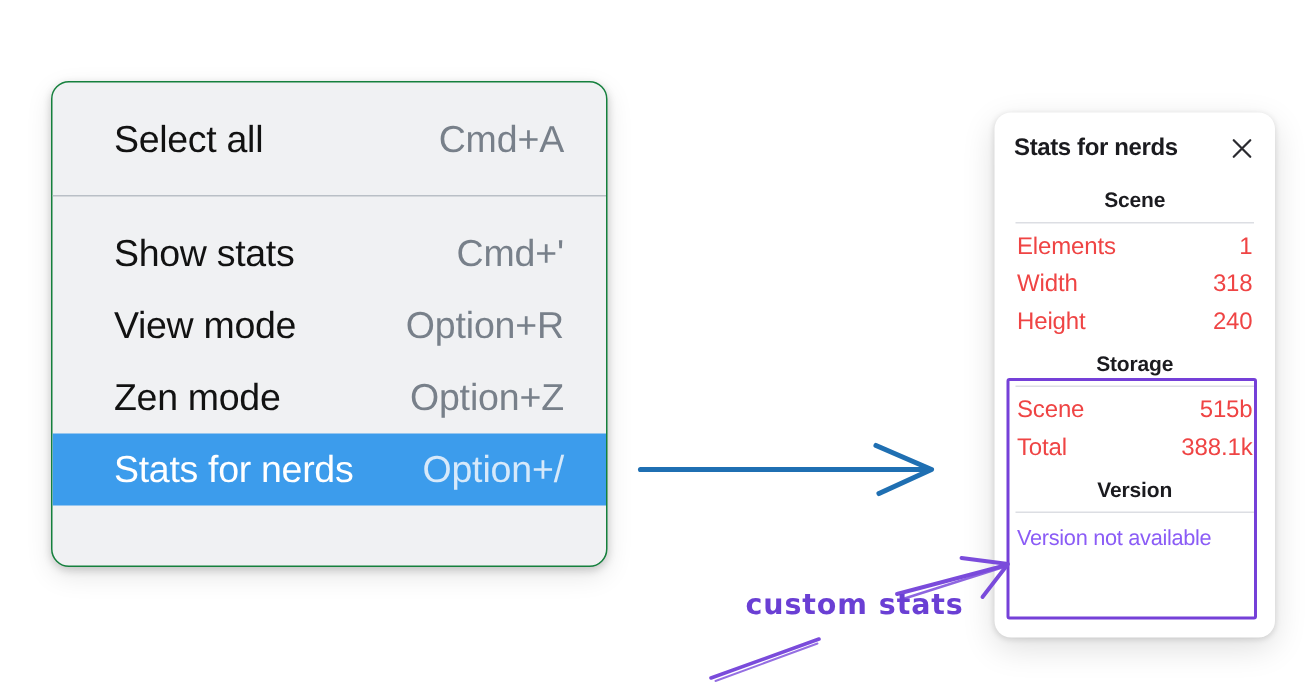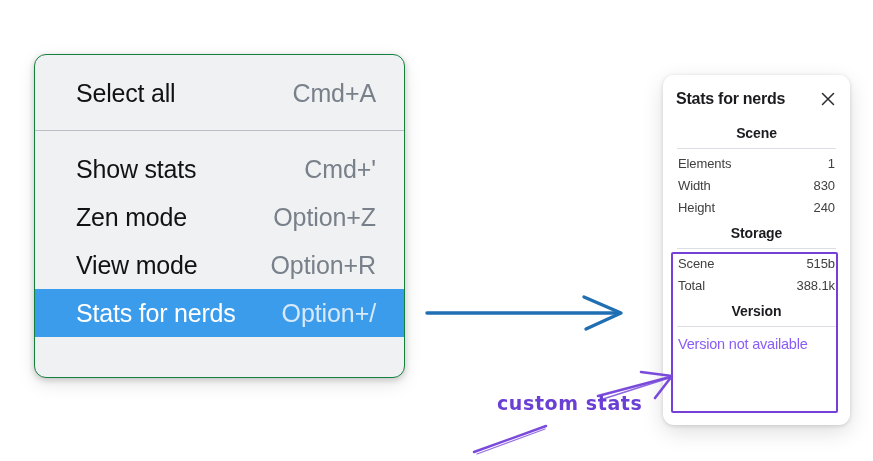--- a/index.html
+++ b/index.html
@@ -123,22 +123,22 @@
   .group-rule {
     height: 1px;
     background: #dcdee3;
     margin: 0 1px 4px 1px;
   }
   .stat-row {
     display: flex;
     align-items: baseline;
     justify-content: space-between;
     padding: 3px 2px 4px 2px;
-    font-size: 13px;
-    color: #404040;
+    font-size: 16px;
+    color: #ef4444;
   }
   .stat-row .k { letter-spacing: -0.1px; }
   .stat-row .v { letter-spacing: -0.1px; }
   .stat-note {
     padding: 5px 2px 4px 2px;
     font-size: 14.5px;
     color: #8b5cf6;
     letter-spacing: -0.2px;
   }
 
@@ -187,26 +187,26 @@
   </div>
 
   <div class="menu-sep"></div>
 
   <div class="menu-section menu-section--bottom">
     <div class="menu-item">
       <span class="label">Show stats</span>
       <span class="shortcut">Cmd+'</span>
     </div>
     <div class="menu-item">
+      <span class="label">View mode</span>
+      <span class="shortcut">Option+R</span>
+    </div>
+    <div class="menu-item">
       <span class="label">Zen mode</span>
       <span class="shortcut">Option+Z</span>
-    </div>
-    <div class="menu-item">
-      <span class="label">View mode</span>
-      <span class="shortcut">Option+R</span>
     </div>
     <div class="menu-item is-selected">
       <span class="label">Stats for nerds</span>
       <span class="shortcut">Option+/</span>
     </div>
   </div>
 
 </div>
 
 <div id="stats-panel">
@@ -222,21 +222,21 @@
 
   <div class="stats-group">
     <div class="group-head">Scene</div>
     <div class="group-rule"></div>
     <div class="stat-row">
       <span class="k">Elements</span>
       <span class="v">1</span>
     </div>
     <div class="stat-row">
       <span class="k">Width</span>
-      <span class="v">830</span>
+      <span class="v">318</span>
     </div>
     <div class="stat-row">
       <span class="k">Height</span>
       <span class="v">240</span>
     </div>
   </div>
 
   <div class="stats-group">
     <div class="group-head">Storage</div>
     <div class="group-rule"></div>

